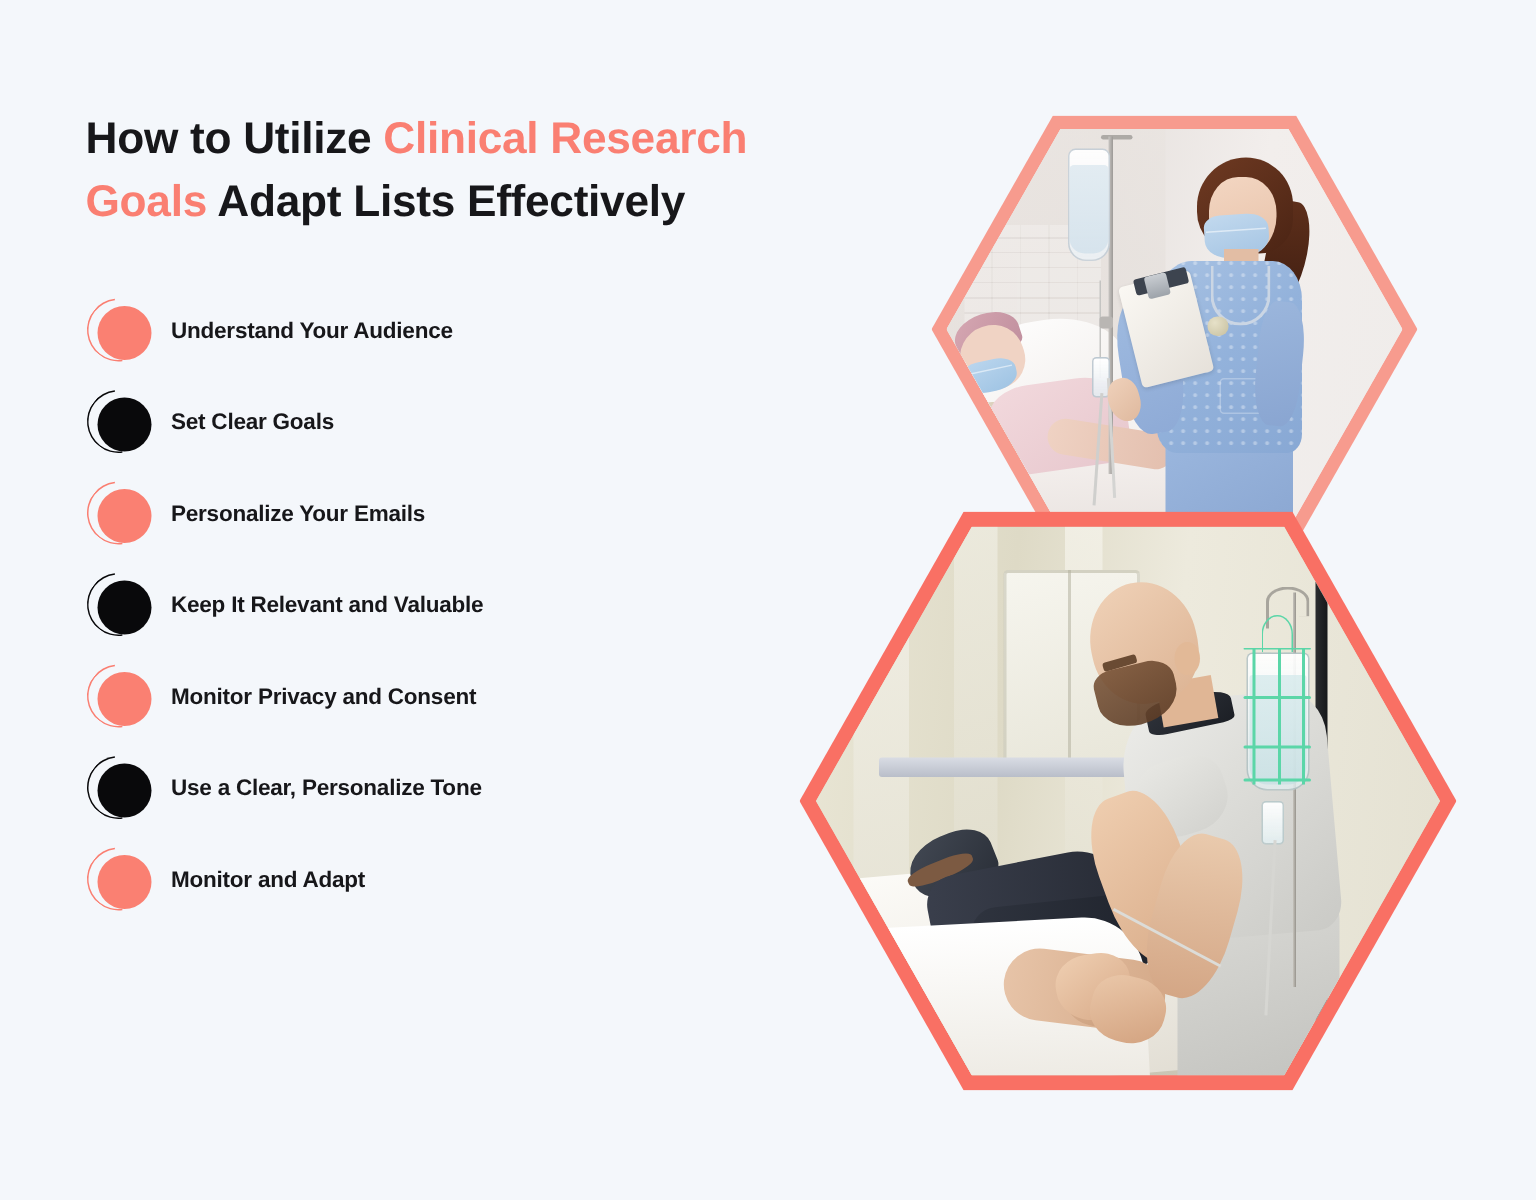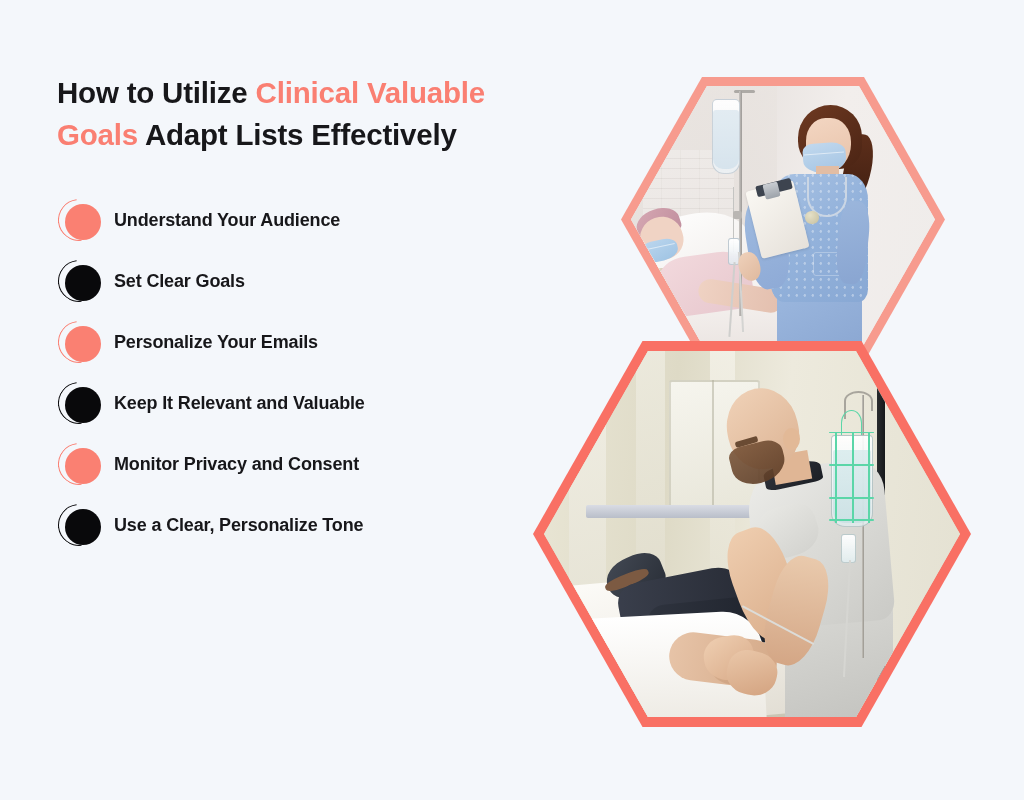--- a/index.html
+++ b/index.html
@@ -49,21 +49,21 @@
     left:8px; top:6px;
     width:36px; height:36px;
     border-radius:50%;
   }
   .marker.coral .ring { border-color:#FA7F72; border-right-color:transparent; border-top-color:transparent; }
   .marker.coral .dot  { background:#FA8072; }
   .marker.dark .ring  { border-color:#09090B; border-right-color:transparent; border-top-color:transparent; }
   .marker.dark .dot   { background:#09090B; }
 
   .item-label {
-    font-size:18px;
+    font-size:15px;
     font-weight:700;
     letter-spacing:-0.15px;
     color:#17171A;
     white-space:nowrap;
   }
 
   
   .logo { position:absolute; left:57px; top:697px; display:flex; flex-direction:column; }
   .logo-row { display:flex; align-items:center; }
   .logo-heart { width:32px; height:30px; flex:0 0 32px; margin-right:9px; }
@@ -280,21 +280,21 @@
   .b-tube4     { position:absolute; left:56%; top:64%; width:1.5px; height:22%; background:#DCDCD8; transform:rotate(-62deg); }
 </style>
 </head>
 <body>
 
 <div class="canvas">
 
   <div class="left-col">
 
     <h1 class="title">
-      <span>How to Utilize </span><span class="accent">Clinical Valuable</span><span> </span><span class="accent">Goals</span><span> Adapt Lists Effectively</span>
+      <span>How to Utilize </span><span class="accent">Clinical Research</span><span> </span><span class="accent">Goals</span><span> Adapt Lists Effectively</span>
     </h1>
 
     <ul class="list">
 
       <li class="list-item">
         <span class="marker coral">
           <span class="ring"></span>
           <span class="dot"></span>
         </span>
         <span class="item-label">Understand Your Audience</span>
@@ -333,20 +333,27 @@
       </li>
 
       <li class="list-item">
         <span class="marker dark">
           <span class="ring"></span>
           <span class="dot"></span>
         </span>
         <span class="item-label">Use a Clear, Personalize Tone</span>
       </li>
 
+      <li class="list-item">
+        <span class="marker coral">
+          <span class="ring"></span>
+          <span class="dot"></span>
+        </span>
+        <span class="item-label">Monitor and Adapt</span>
+      </li>
 
     </ul>
   </div>
 
 
   <div class="hex" id="hex-top">
     <div class="hex-inner">
       <div class="scene">
         <div class="t-wall"></div>
         <div class="t-wallpanel"></div>

